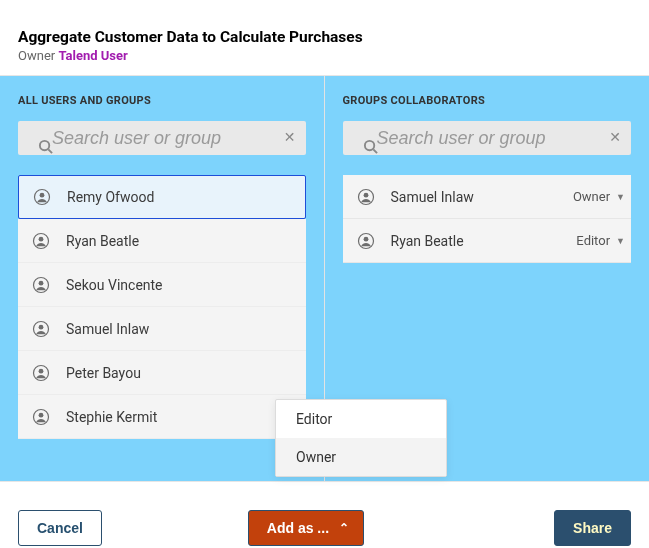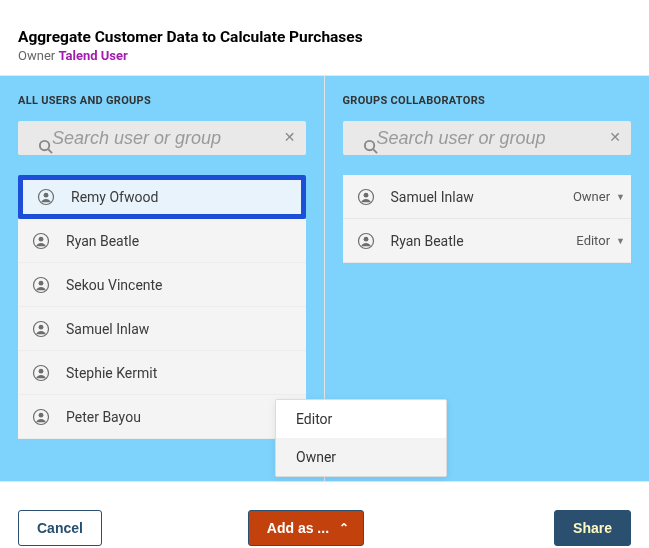--- a/index.html
+++ b/index.html
@@ -14,21 +14,21 @@
   .col-left { border-right: 1px solid #e3e3e3; }
   .section-label { font-size: 11px; font-weight: 700; letter-spacing: .3px; color: #333; margin-bottom: 14px; }
   .search { position: relative; background: #e9e9e9; border-radius: 2px; height: 34px; display: flex; align-items: center; padding: 0 30px 0 34px; }
   .search .mag { position: absolute; left: 10px; top: 9px; color: #888; }
   .search input { border: 0; background: transparent; width: 100%; height: 100%; font-size: 18px; color: #555; outline: none; }
   .search input::placeholder { color: #9a9a9a; font-style: italic; }
   .search .clear { position: absolute; right: 10px; top: 8px; color: #888; cursor: pointer; font-size: 14px; }
   .list-wrap { margin-top: 20px; position: relative; }
   .list { position: relative; }
   .user-row { display: flex; align-items: center; height: 44px; padding: 0 14px; border-bottom: 1px solid #ececec; background: #f4f4f4; font-size: 14px; color: #3b3b3b; cursor: pointer; }
-  .user-row.selected { background: #e8f3fb; border: 5px solid #1d4ed8; border-radius: 2px; }
+  .user-row.selected { background: #e8f3fb; border: 1px solid #1d4ed8; border-radius: 2px; }
   .user-row .avatar { margin-right: 16px; color: #6d6d6d; display: inline-flex; }
   .collab-row { display: flex; align-items: center; height: 44px; padding: 0 6px 0 14px; border-bottom: 1px solid #e6e6e6; background: #f4f4f4; font-size: 14px; color: #3b3b3b; }
   .collab-row .avatar { margin-right: 16px; color: #6d6d6d; display: inline-flex; }
   .collab-row .name { flex: 1 1 auto; }
   .role-select { color: #555; font-size: 13px; cursor: pointer; display: inline-flex; align-items: center; gap: 6px; }
   .role-select .caret { font-size: 9px; color: #777; }
   .footer { height: 66px; display: flex; align-items: center; padding: 0 18px; gap: 10px; }
   .btn { height: 36px; padding: 0 18px; border-radius: 3px; font-size: 14px; font-weight: 600; cursor: pointer; display: inline-flex; align-items: center; justify-content: center; margin-top: 26px; }
   .btn-outline { background: #fff; border: 1.5px solid #2b4f6e; color: #27506f; }
   .btn-primary { background: #2b4f6e; border: 1.5px solid #2b4f6e; color: #fef9c3; }
@@ -114,31 +114,31 @@
               <span>Samuel Inlaw</span>
             </div>
             <div class="user-row">
               <span class="avatar">
                 <svg class="person" viewBox="0 0 24 24" fill="none" stroke="currentColor" stroke-width="1.6">
                   <circle cx="12" cy="12" r="10"></circle>
                   <circle cx="12" cy="9.5" r="3.2" fill="currentColor" stroke="none"></circle>
                   <path d="M5.5 19c1.3-3 4-4.2 6.5-4.2s5.2 1.2 6.5 4.2" fill="currentColor" stroke="none"></path>
                 </svg>
               </span>
+              <span>Peter Bayou</span>
+            </div>
+            <div class="user-row">
+              <span class="avatar">
+                <svg class="person" viewBox="0 0 24 24" fill="none" stroke="currentColor" stroke-width="1.6">
+                  <circle cx="12" cy="12" r="10"></circle>
+                  <circle cx="12" cy="9.5" r="3.2" fill="currentColor" stroke="none"></circle>
+                  <path d="M5.5 19c1.3-3 4-4.2 6.5-4.2s5.2 1.2 6.5 4.2" fill="currentColor" stroke="none"></path>
+                </svg>
+              </span>
               <span>Stephie Kermit</span>
-            </div>
-            <div class="user-row">
-              <span class="avatar">
-                <svg class="person" viewBox="0 0 24 24" fill="none" stroke="currentColor" stroke-width="1.6">
-                  <circle cx="12" cy="12" r="10"></circle>
-                  <circle cx="12" cy="9.5" r="3.2" fill="currentColor" stroke="none"></circle>
-                  <path d="M5.5 19c1.3-3 4-4.2 6.5-4.2s5.2 1.2 6.5 4.2" fill="currentColor" stroke="none"></path>
-                </svg>
-              </span>
-              <span>Peter Bayou</span>
             </div>
           </div>
         <div class="scrollbar">
           <div class="thumb" style="top:165px;height:34px;"></div>
         </div>
       </div>
     </div>
 
     <div class="col">
       <div class="section-label">GROUPS COLLABORATORS</div>

